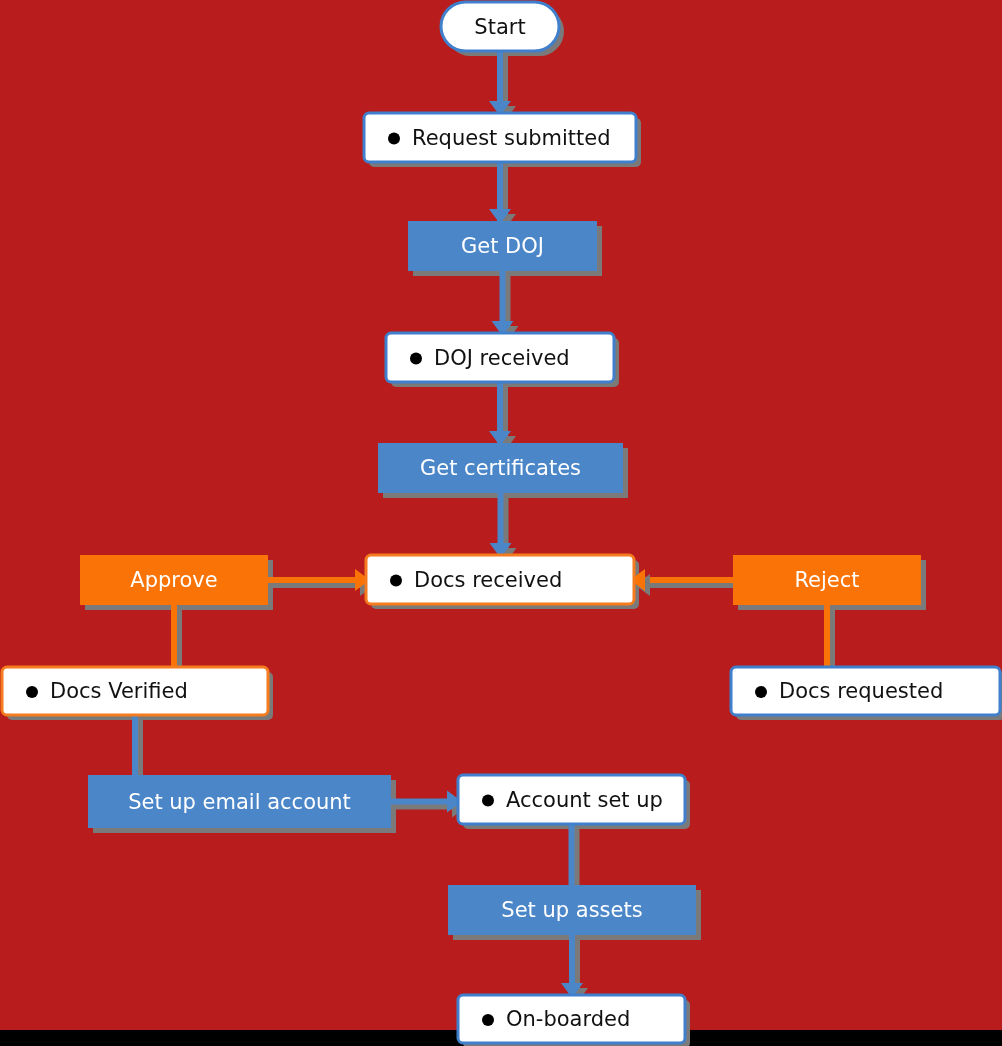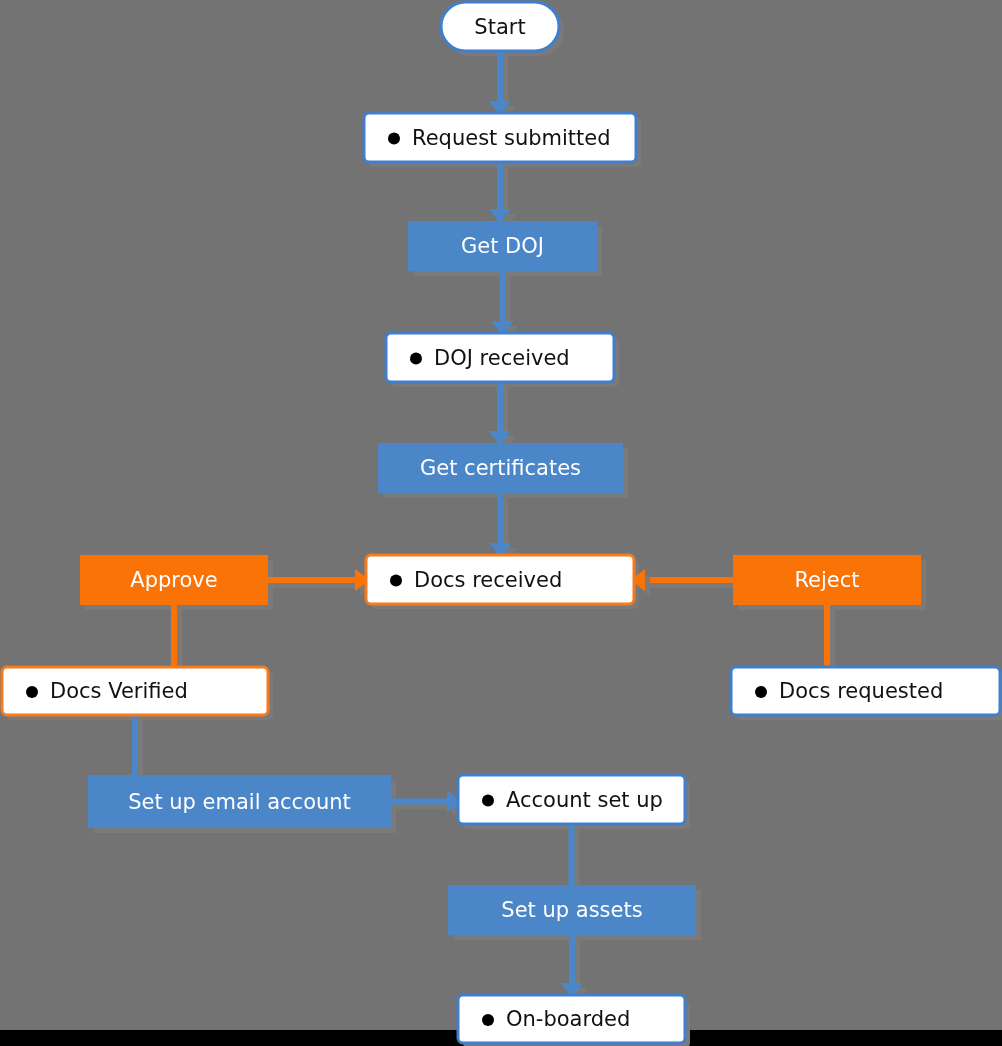--- a/index.html
+++ b/index.html
@@ -1,18 +1,18 @@
 <!DOCTYPE html>
 <html><head>
 <meta charset="utf-8">
 <style>
   html,body{margin:0;padding:0;background:#000;}
   body{width:1002px;height:1046px;overflow:hidden;
        font-family:"DejaVu Sans","Liberation Sans",sans-serif;}
-  #stage{position:relative;width:1002px;height:1030px;background:#737373;}
+  #stage{position:relative;width:1002px;height:1030px;background:#b91c1c;}
   svg#diagram{position:absolute;left:0;top:0;width:1002px;height:1046px;display:block;}
   .node-label{font-family:"DejaVu Sans","Liberation Sans",sans-serif;
               font-size:21px;dominant-baseline:middle;}
   .label-state{fill:#111111;text-anchor:start;}
   .label-action{fill:#ffffff;text-anchor:middle;}
   .label-start{fill:#111111;text-anchor:middle;}
   .bullet{fill:#000000;}
 </style>
 </head>
 <body>

